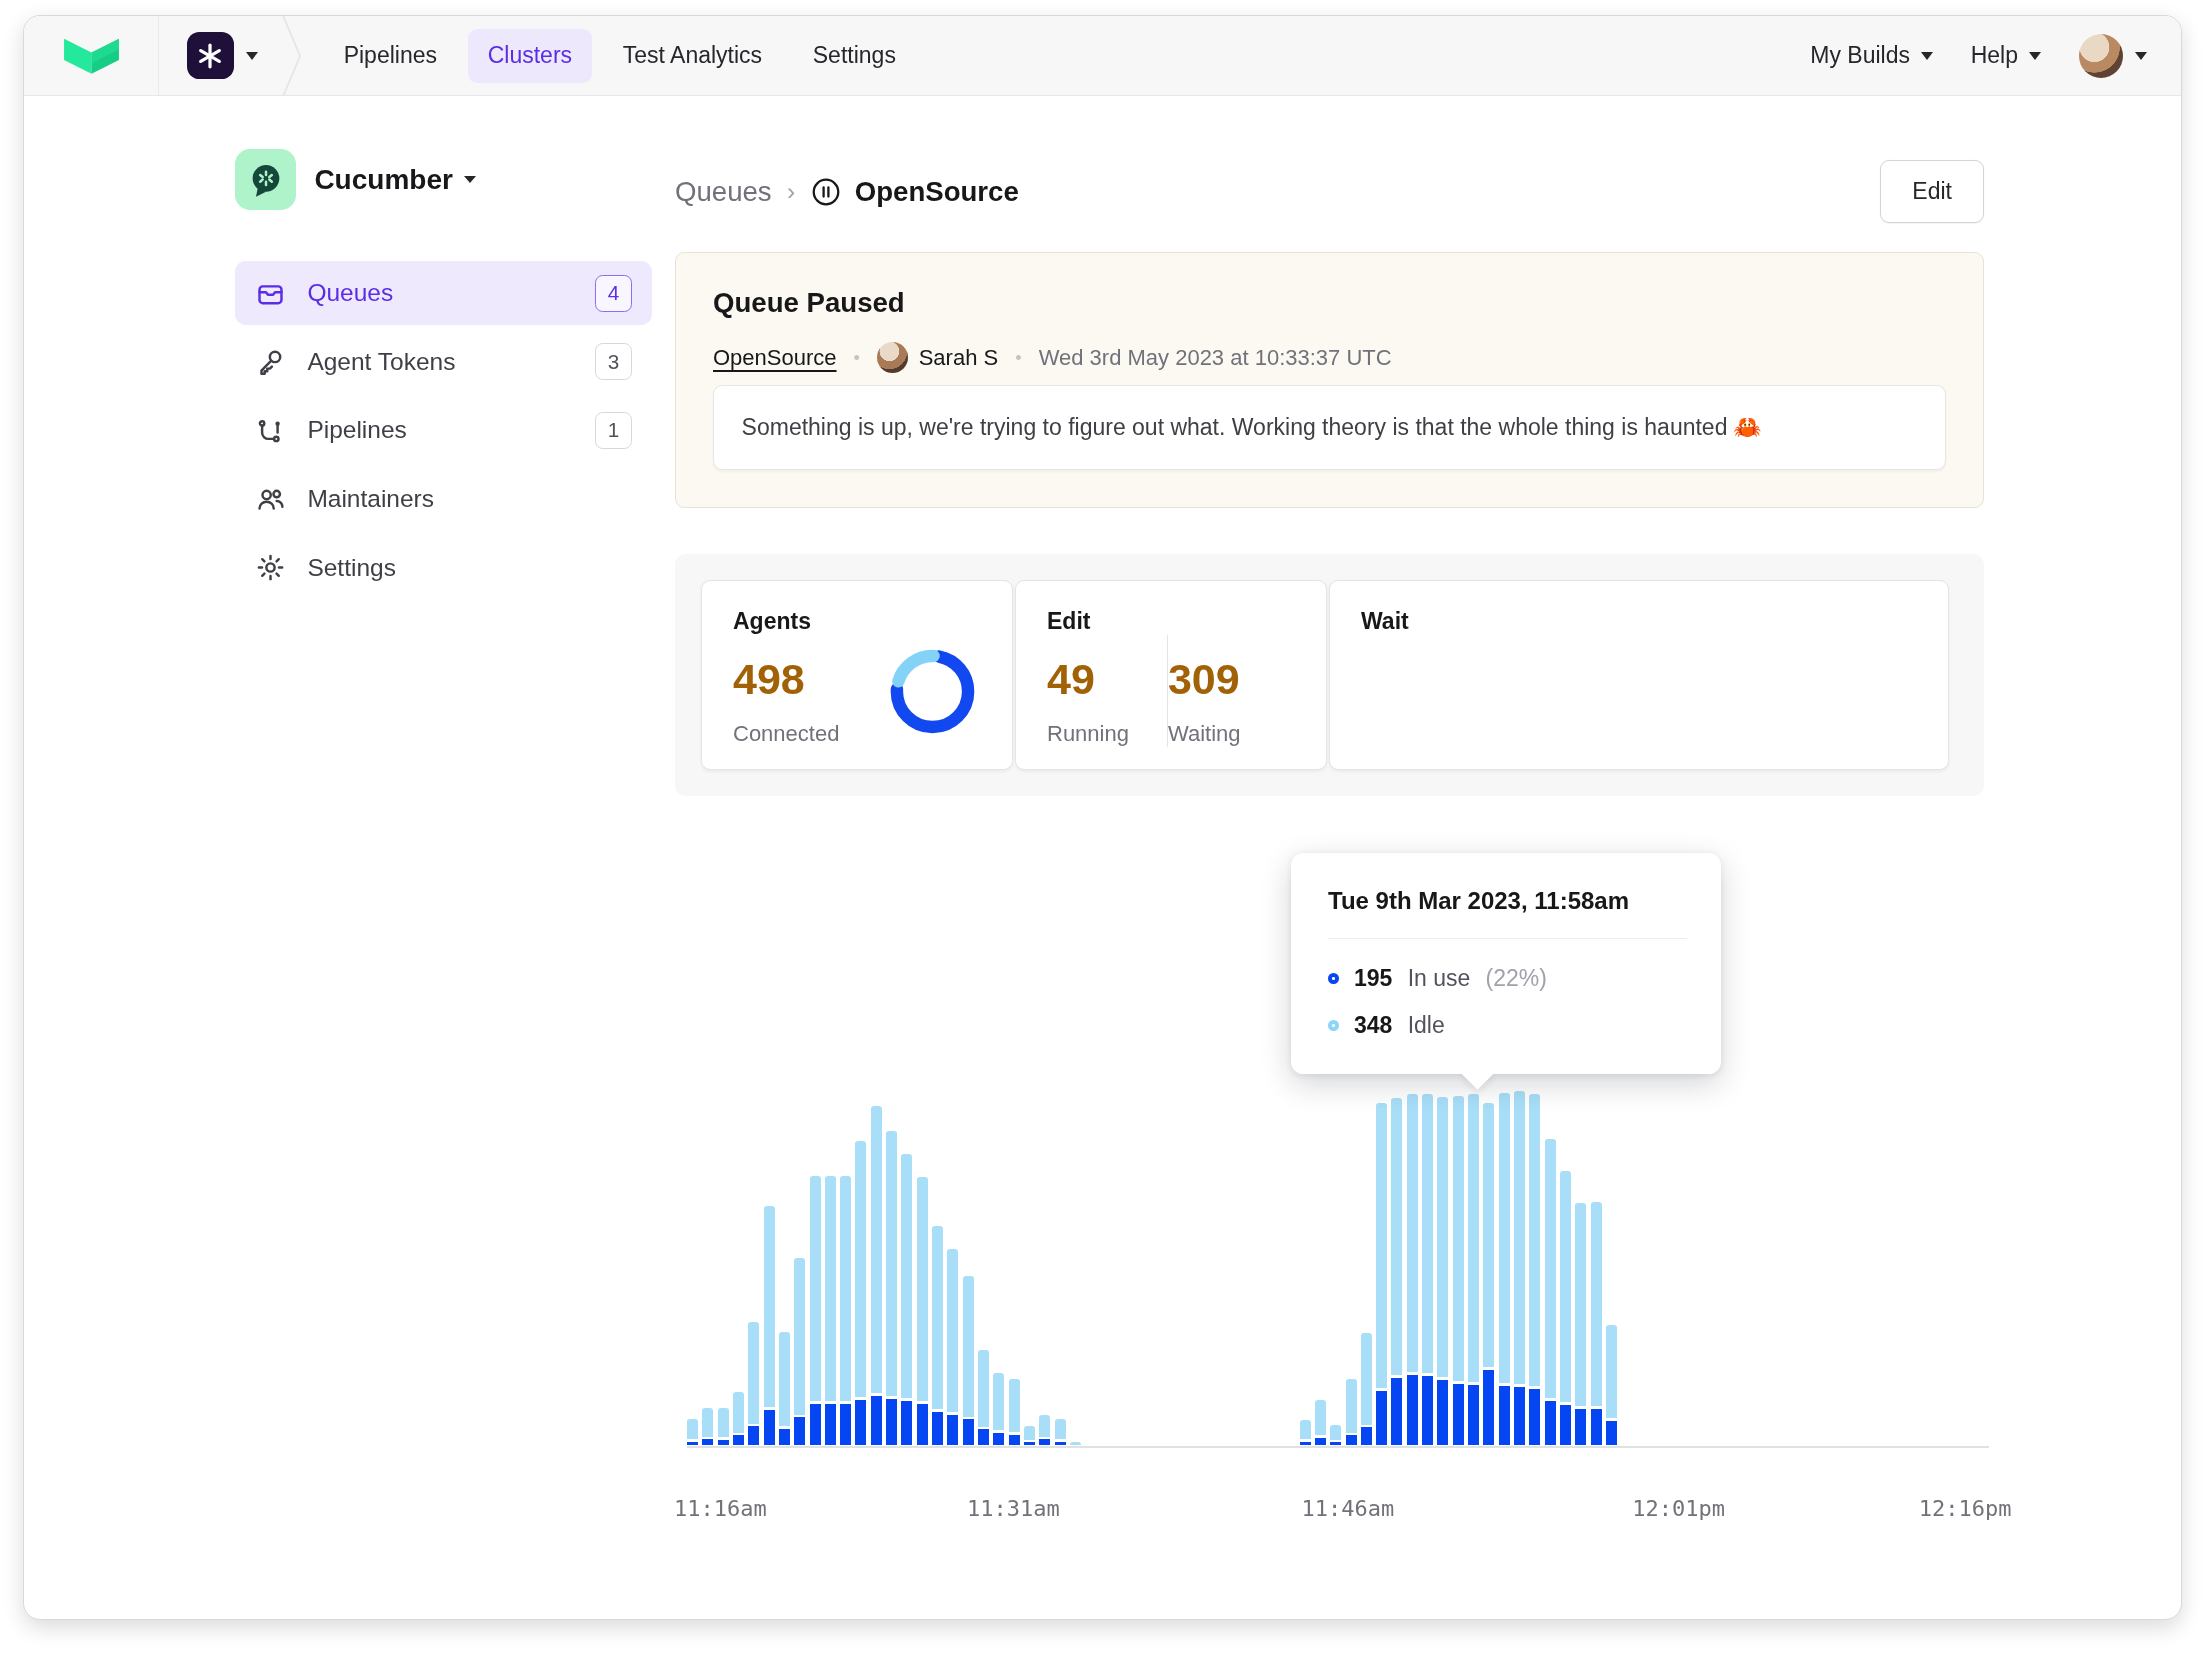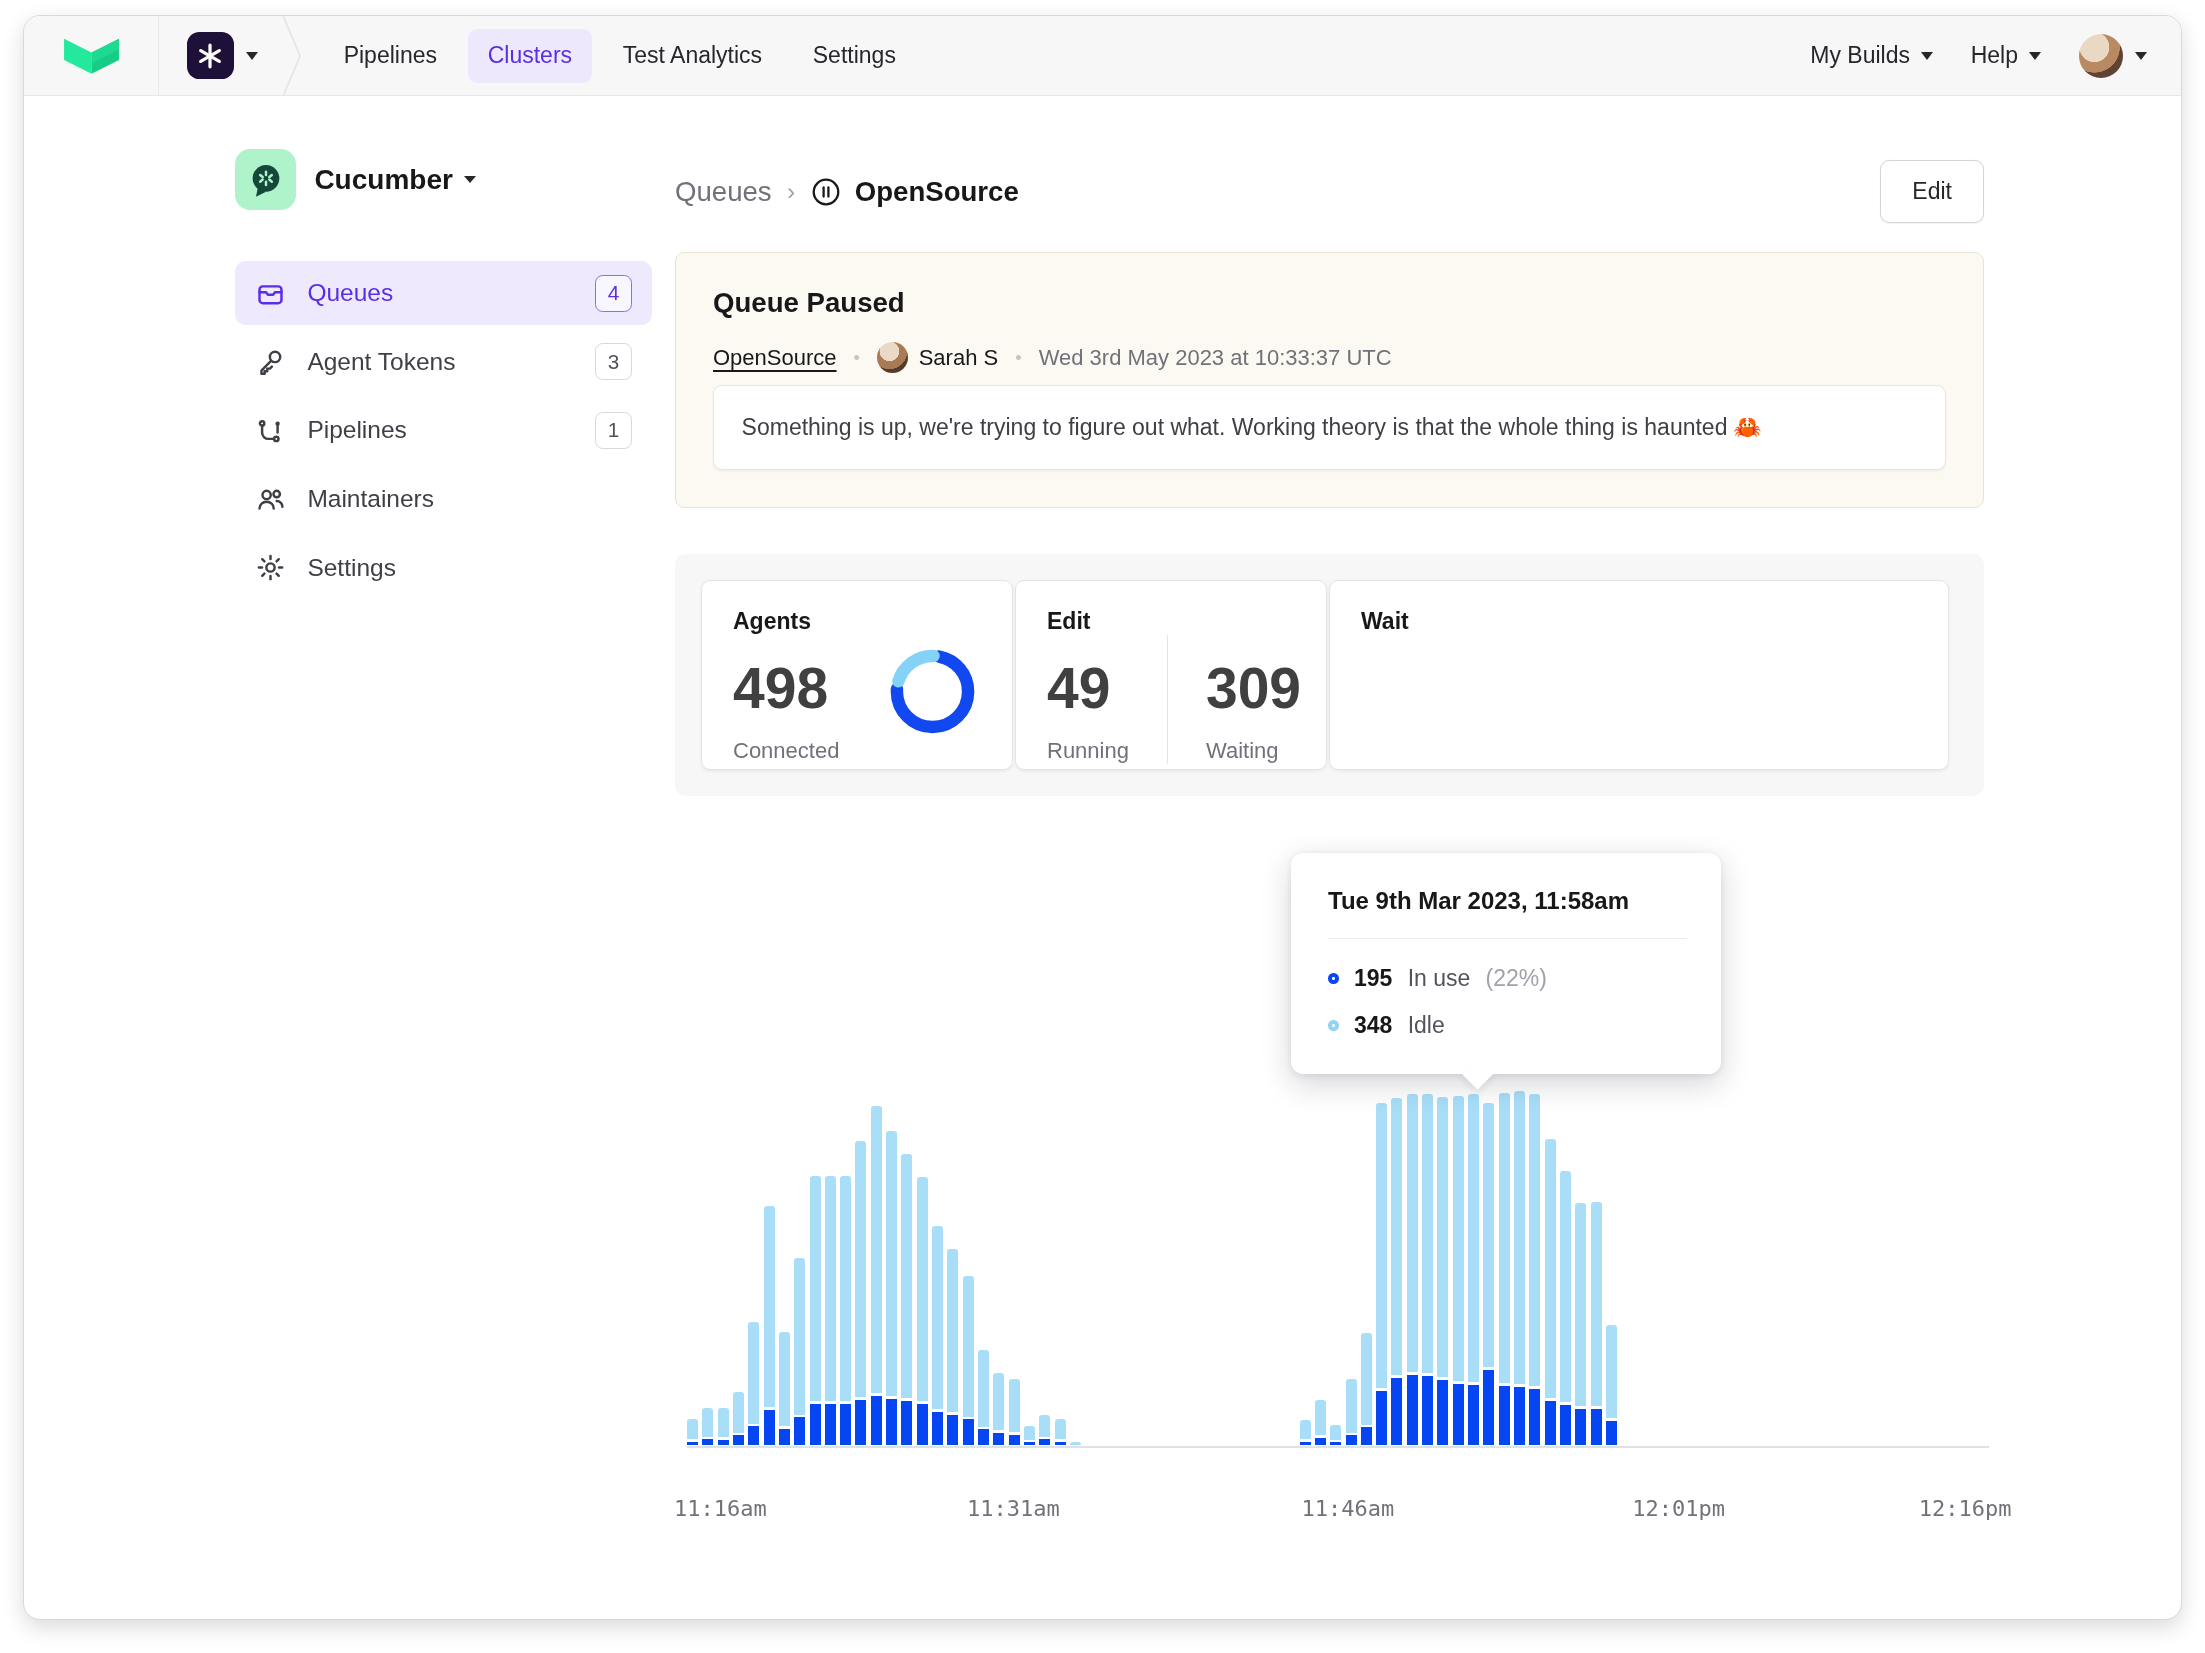--- a/index.html
+++ b/index.html
@@ -56,26 +56,26 @@
   .banner-time { color:#71717a; }
   .banner-note { margin-top:12px; background:#ffffff; border:1.5px solid #e6e6e2; border-radius:9.2px; padding:24.5px 27.6px; font-size:23px; color:#3f3f46; line-height:1.45; box-shadow:0 1.5px 2.3px rgba(0,0,0,.04); }
 
   
   .stats-panel { margin-top:46px; background:#f7f7f8; border-radius:10.7px; padding:26px; display:flex; gap:2px; }
   .card { background:#ffffff; border:1.5px solid #e4e4e7; border-radius:9.2px; box-shadow:0 1.5px 3.1px rgba(0,0,0,.05); padding:27.6px 31px; height:190px; position:relative; }
   .card-label { font-size:23px; font-weight:600; color:#18181b; }
   .card-agents { width:312px; }
   .card-jobs { width:312px; }
   .card-wait { width:620px; }
-  .big-num { font-size:57px; font-weight:600; color:#404040; margin-top:20px; }
+  .big-num { font-size:43px; font-weight:600; color:#a16207; margin-top:20px; }
   .sub-label { font-size:22px; color:#71717a; margin-top:17px; }
   .donut { position:absolute; right:35px; top:66px; }
   .jobs-row { display:flex; margin-top:0; }
   .jobs-group { padding-right:38px; }
-  .jobs-group + .jobs-group { border-left:1.5px solid #e4e4e7; padding-left:38px; padding-right:0; }
+  .jobs-group + .jobs-group { border-left:1.5px solid #e4e4e7; padding-right:0; }
   .wait-flex { display:flex; }
   .pct-col { margin-left:60px; margin-top:23px; display:flex; flex-direction:column; gap:24.5px; }
   .pct-row { display:flex; align-items:center; gap:18.4px; font-size:23px; color:#27272a; }
   .pill { font-size:20.7px; padding:6.1px 12.3px; border-radius:6.9px; font-weight:500; }
   .pill-p95 { background:#d6f6ec; color:#167a5e; }
   .pill-p99 { background:#fbdff0; color:#aa1d72; }
 
   
   .chart-wrap { position:relative; margin-top:57px; height:475px; }
   .plot { position:absolute; left:11.5px; top:237px; width:1302px; height:355px; }

